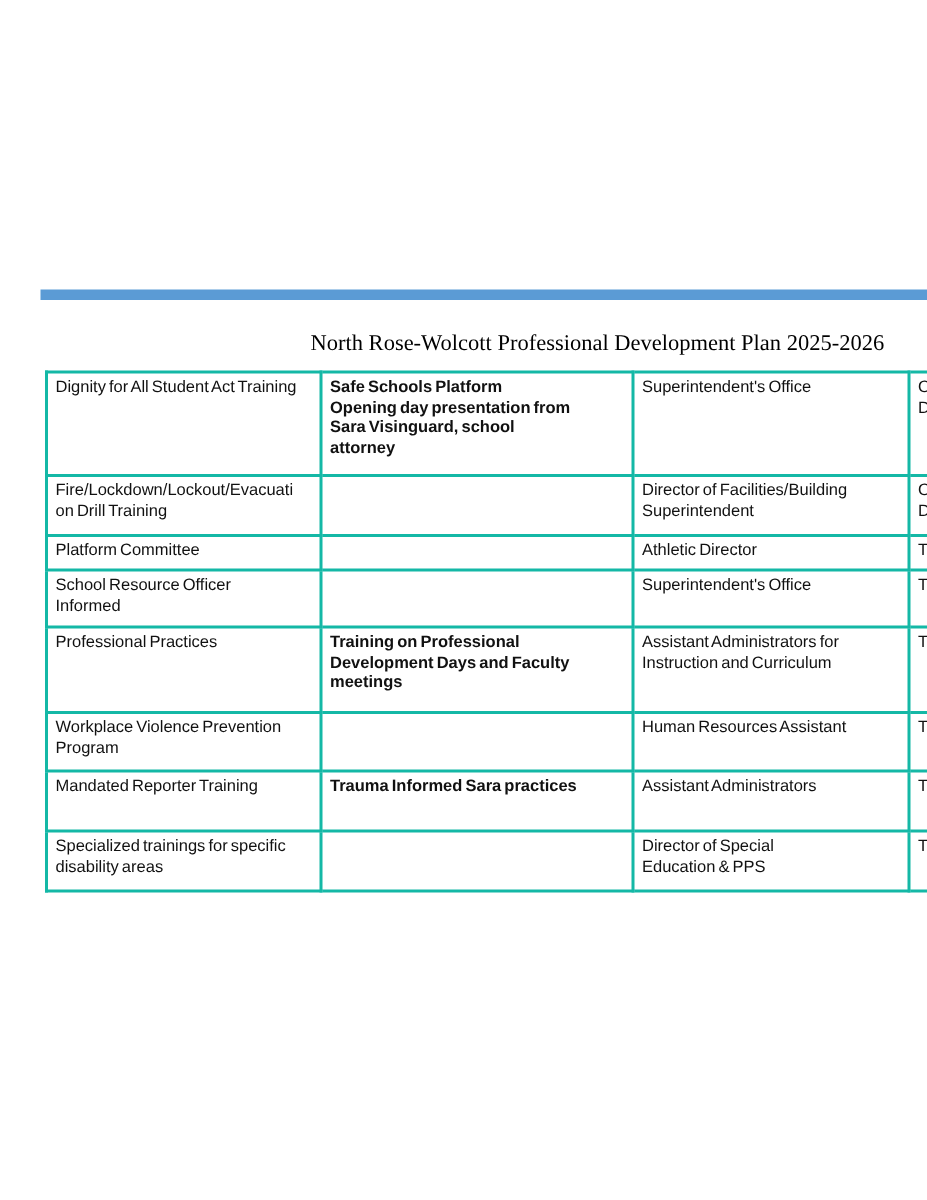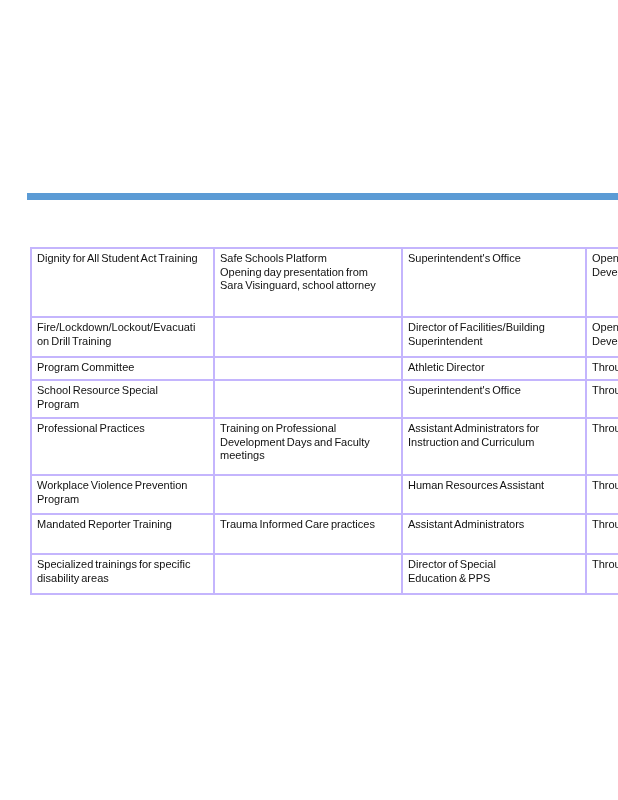--- a/index.html
+++ b/index.html
@@ -26,92 +26,93 @@
     white-space:nowrap;
   }
   table.pd-table{
     position:absolute;
     left:30px;top:247px;
     width:655px;
     table-layout:fixed;
     border-collapse:collapse;
   }
   .pd-table td{
-    border:2px solid #c4b5fd;
+    border:2px solid #14b8a6;
     vertical-align:top;
     font-family:"Liberation Sans", sans-serif;
     font-size:11px;
     line-height:13.5px;
     color:#111111;
     padding:3px 14px 2px 5px;
     white-space:pre-wrap;
     overflow-wrap:break-word;
     word-spacing:-1px;
     overflow:hidden;
   }
   .pd-table td:nth-child(1){width:162px;padding-right:14px;}
-  .pd-table td:nth-child(2){width:165px;padding-right:16px;}
+  .pd-table td:nth-child(2){width:165px;padding-right:36px;font-weight:bold;}
   .pd-table td:nth-child(3){width:163px;padding-right:14px;margin-left:45px;}
   .pd-table td:nth-child(4){width:165px;padding-right:4px;}
   .pd-table tr:nth-child(1){height:69px;}
   .pd-table tr:nth-child(2){height:40px;}
   .pd-table tr:nth-child(3){height:23px;}
   .pd-table tr:nth-child(4){height:38px;}
   .pd-table tr:nth-child(5){height:57px;}
   .pd-table tr:nth-child(6){height:39px;}
   .pd-table tr:nth-child(7){height:40px;}
   .pd-table tr:nth-child(8){height:40px;}
 </style>
 </head>
 <body>
 
 <div class="screen">
   <div class="accent-bar" style="background: rgb(91, 155, 213);"></div>
+  <div class="doc-title">North Rose-Wolcott Professional Development Plan 2025-2026</div>
   <table class="pd-table">
     <tbody>
         <tr>
           <td>Dignity for All Student Act Training</td>
           <td>Safe Schools Platform
 Opening day presentation from Sara Visinguard, school attorney</td>
           <td>Superintendent's Office</td>
           <td>Opening Day Professional Development</td>
         </tr>
         <tr>
           <td>Fire/Lockdown/Lockout/Evacuation Drill Training</td>
           <td></td>
           <td>Director of Facilities/Building Superintendent</td>
           <td>Opening Day Professional Development</td>
         </tr>
         <tr>
-          <td>Program Committee</td>
+          <td>Platform Committee</td>
           <td></td>
           <td>Athletic Director</td>
           <td>Throughout the year</td>
         </tr>
         <tr>
-          <td>School Resource Special Program</td>
+          <td>School Resource Officer Informed</td>
           <td></td>
           <td>Superintendent's Office</td>
           <td>Throughout the year</td>
         </tr>
         <tr>
           <td>Professional Practices</td>
           <td>Training on Professional Development Days and Faculty meetings</td>
           <td>Assistant Administrators for Instruction and Curriculum</td>
           <td>Throughout the year</td>
         </tr>
         <tr>
           <td>Workplace Violence Prevention Program</td>
           <td></td>
           <td>Human Resources Assistant</td>
           <td>Throughout the year</td>
         </tr>
         <tr>
           <td>Mandated Reporter Training</td>
-          <td>Trauma Informed Care practices</td>
+          <td>Trauma Informed Sara practices</td>
           <td>Assistant Administrators</td>
           <td>Throughout the year</td>
         </tr>
         <tr>
           <td>Specialized trainings for specific disability areas</td>
           <td></td>
           <td>Director of Special
 Education &amp; PPS</td>
           <td>Throughout the year</td>
         </tr>

